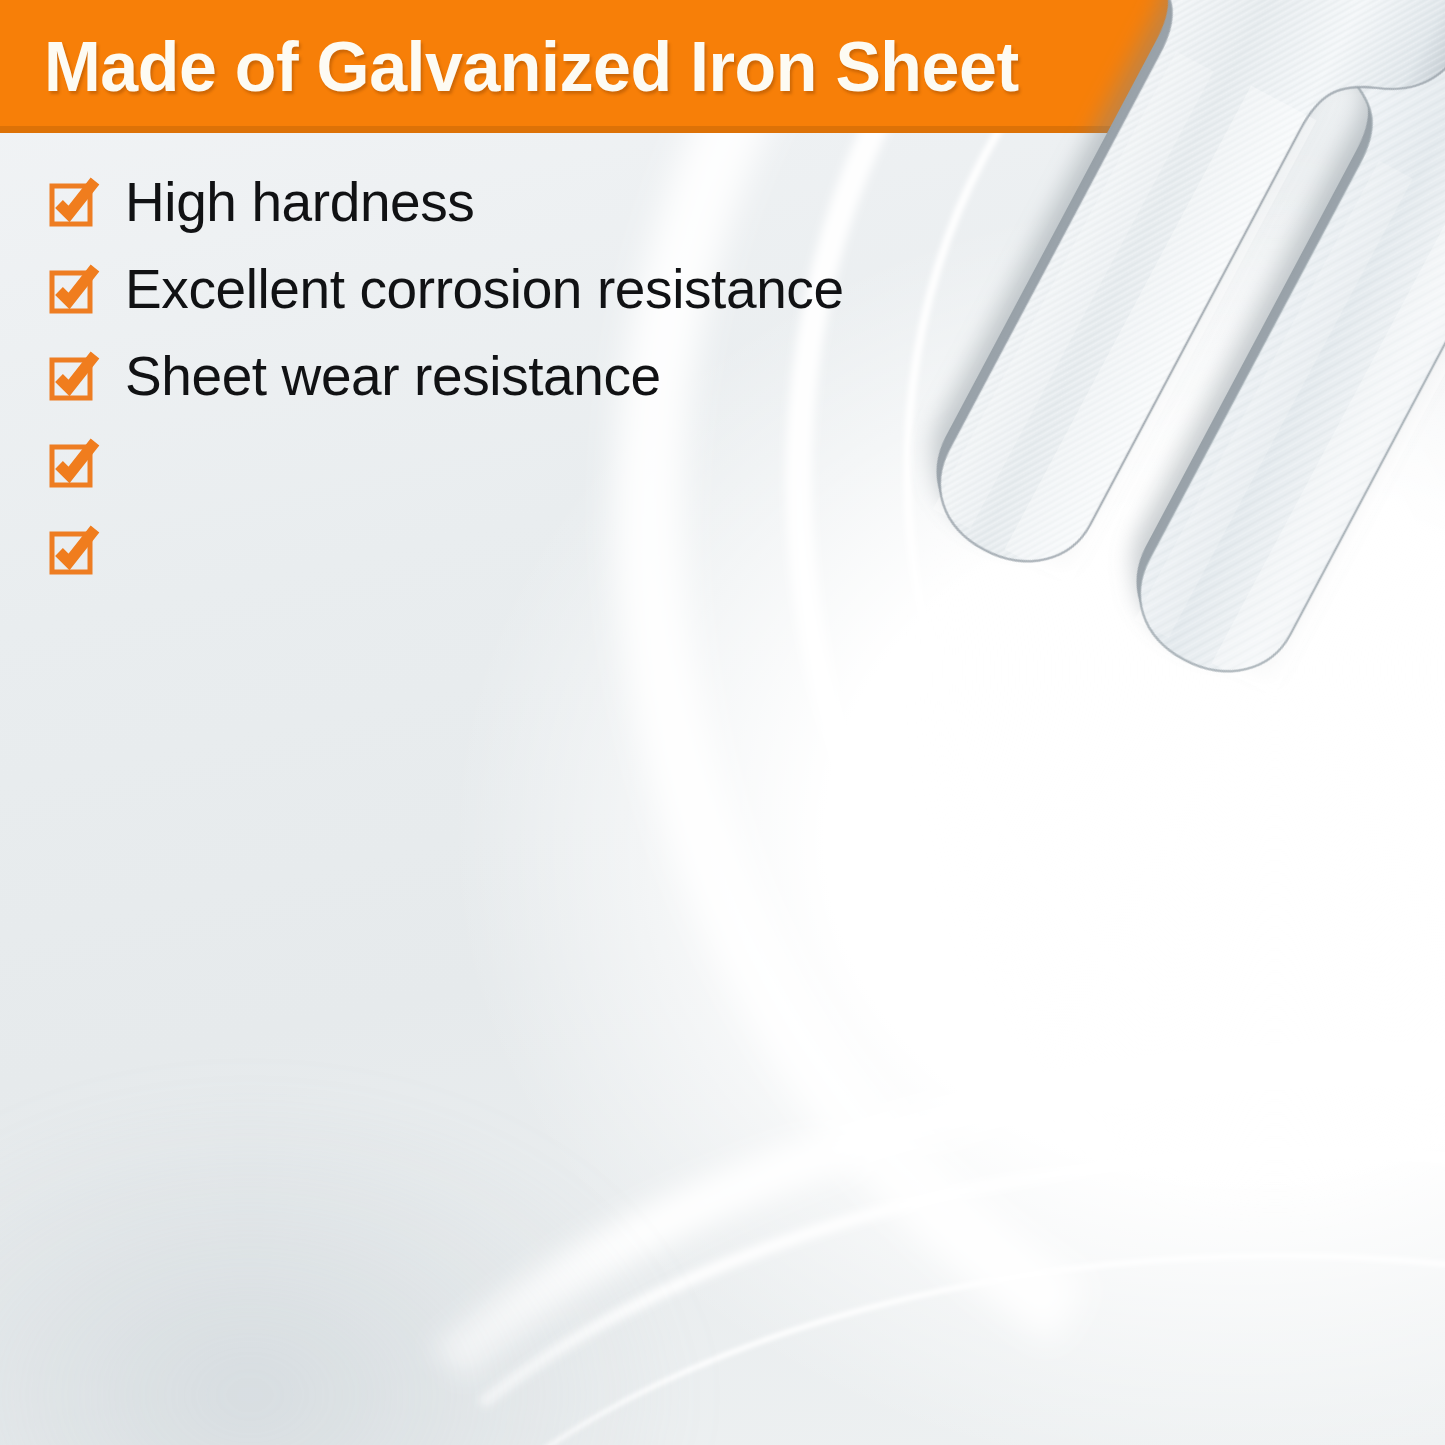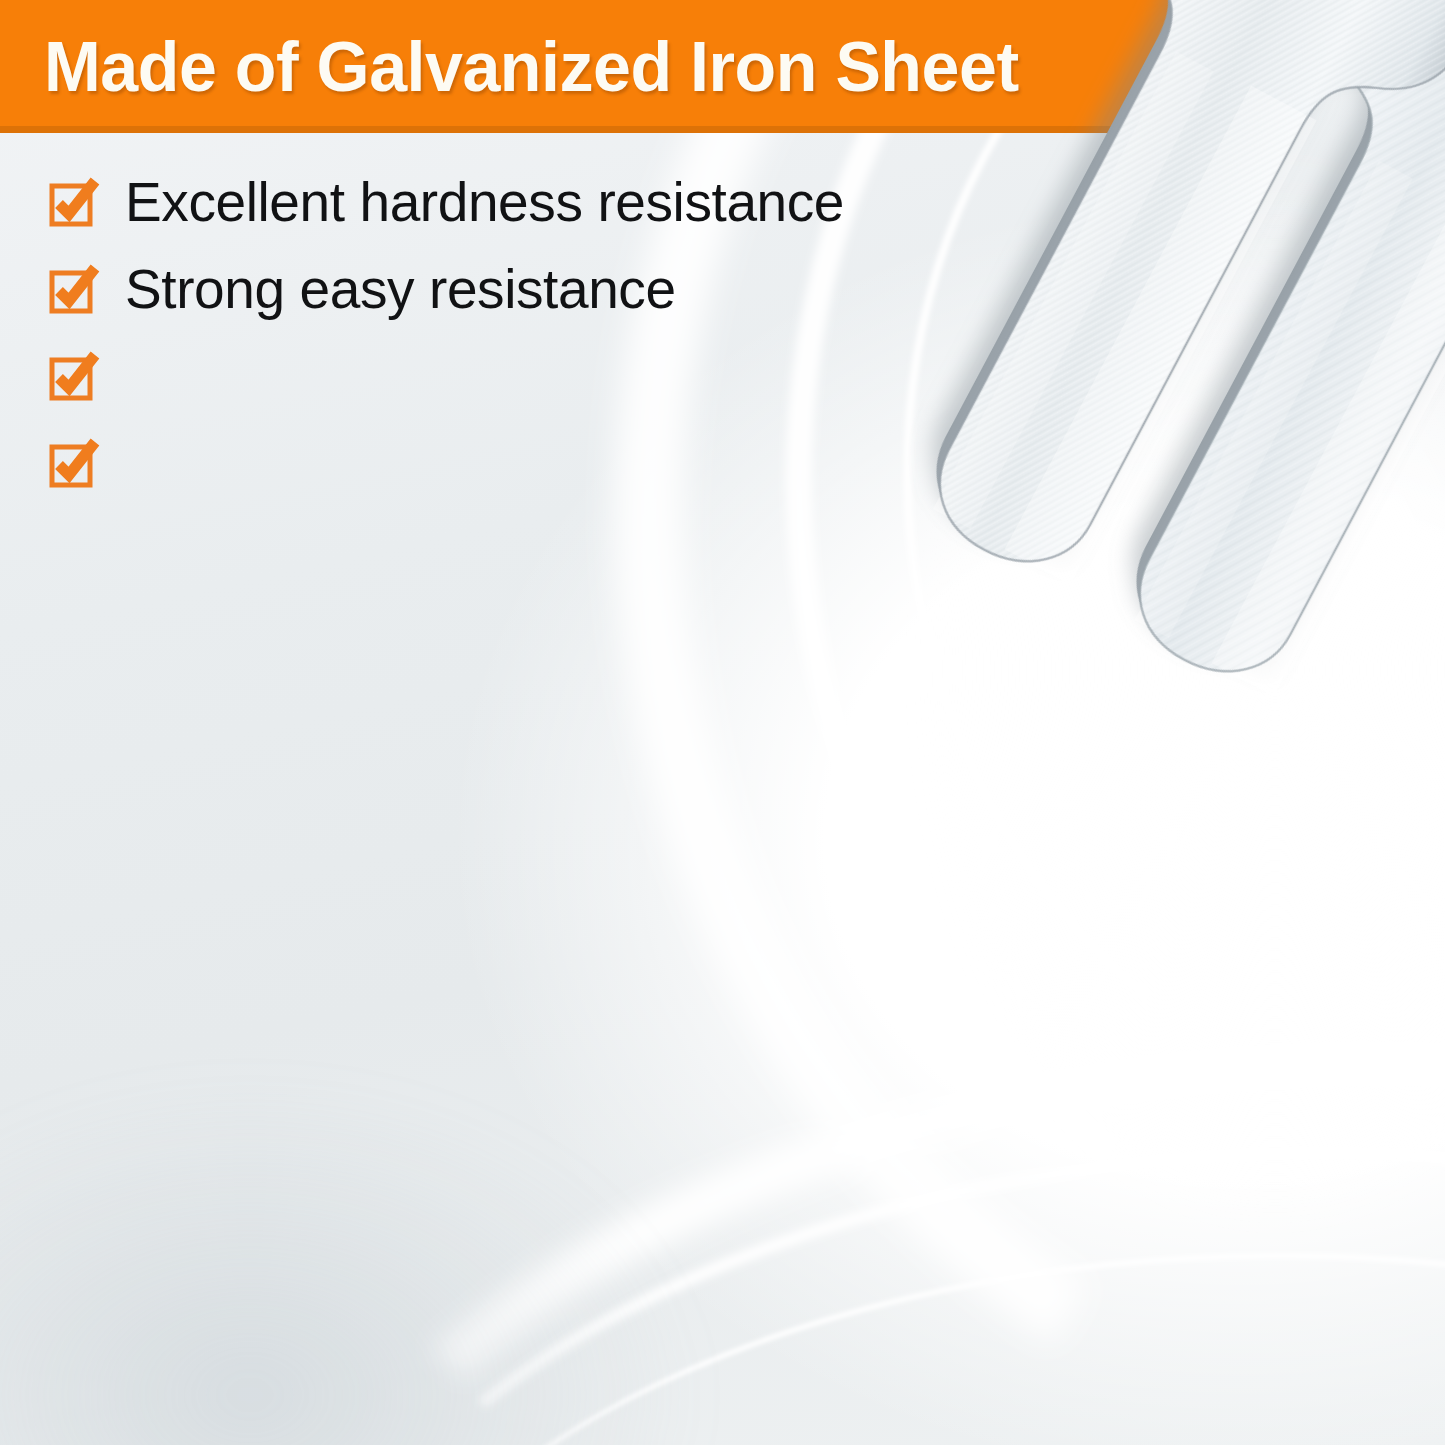--- a/index.html
+++ b/index.html
@@ -180,39 +180,48 @@
   <div class="swoosh swoosh-f"></div>
   <div class="shadow-bottomleft"></div>
 
   <div class="banner">
     <div class="banner-shade"></div>
   </div>
   <div class="banner-title">Made of Galvanized Iron Sheet</div>
 
   <div class="features">
 
-
-    <div class="feature-row">
-      <span class="check-icon">
-        <svg width="52" height="52" viewBox="0 0 52 52">
-          <rect x="4" y="10" width="38" height="38" fill="none" stroke="#EE7D22" stroke-width="5"></rect>
-          <path d="M11 28 L21 38 L47 5" fill="none" stroke="#F07D1E" stroke-width="11" stroke-linecap="butt" stroke-linejoin="miter"></path>
-        </svg>
-      </span>
-      <span class="feature-label">Excellent hardness resistance</span>
-    </div>
-
-    <div class="feature-row">
-      <span class="check-icon">
-        <svg width="52" height="52" viewBox="0 0 52 52">
-          <rect x="4" y="10" width="38" height="38" fill="none" stroke="#EE7D22" stroke-width="5"></rect>
-          <path d="M11 28 L21 38 L47 5" fill="none" stroke="#F07D1E" stroke-width="11" stroke-linecap="butt" stroke-linejoin="miter"></path>
-        </svg>
-      </span>
-      <span class="feature-label">Strong easy resistance</span>
+    <div class="feature-row">
+      <span class="check-icon">
+        <svg width="52" height="52" viewBox="0 0 52 52">
+          <rect x="4" y="10" width="38" height="38" fill="none" stroke="#EE7D22" stroke-width="5"></rect>
+          <path d="M11 28 L21 38 L47 5" fill="none" stroke="#F07D1E" stroke-width="11" stroke-linecap="butt" stroke-linejoin="miter"></path>
+        </svg>
+      </span>
+      <span class="feature-label">High hardness</span>
+    </div>
+
+    <div class="feature-row">
+      <span class="check-icon">
+        <svg width="52" height="52" viewBox="0 0 52 52">
+          <rect x="4" y="10" width="38" height="38" fill="none" stroke="#EE7D22" stroke-width="5"></rect>
+          <path d="M11 28 L21 38 L47 5" fill="none" stroke="#F07D1E" stroke-width="11" stroke-linecap="butt" stroke-linejoin="miter"></path>
+        </svg>
+      </span>
+      <span class="feature-label">Excellent corrosion resistance</span>
+    </div>
+
+    <div class="feature-row">
+      <span class="check-icon">
+        <svg width="52" height="52" viewBox="0 0 52 52">
+          <rect x="4" y="10" width="38" height="38" fill="none" stroke="#EE7D22" stroke-width="5"></rect>
+          <path d="M11 28 L21 38 L47 5" fill="none" stroke="#F07D1E" stroke-width="11" stroke-linecap="butt" stroke-linejoin="miter"></path>
+        </svg>
+      </span>
+      <span class="feature-label">Sheet wear resistance</span>
     </div>
 
     <div class="feature-row">
       <span class="check-icon">
         <svg width="52" height="52" viewBox="0 0 52 52">
           <rect x="4" y="10" width="38" height="38" fill="none" stroke="#EE7D22" stroke-width="5"></rect>
           <path d="M11 28 L21 38 L47 5" fill="none" stroke="#F07D1E" stroke-width="11" stroke-linecap="butt" stroke-linejoin="miter"></path>
         </svg>
       </span>
     </div>

